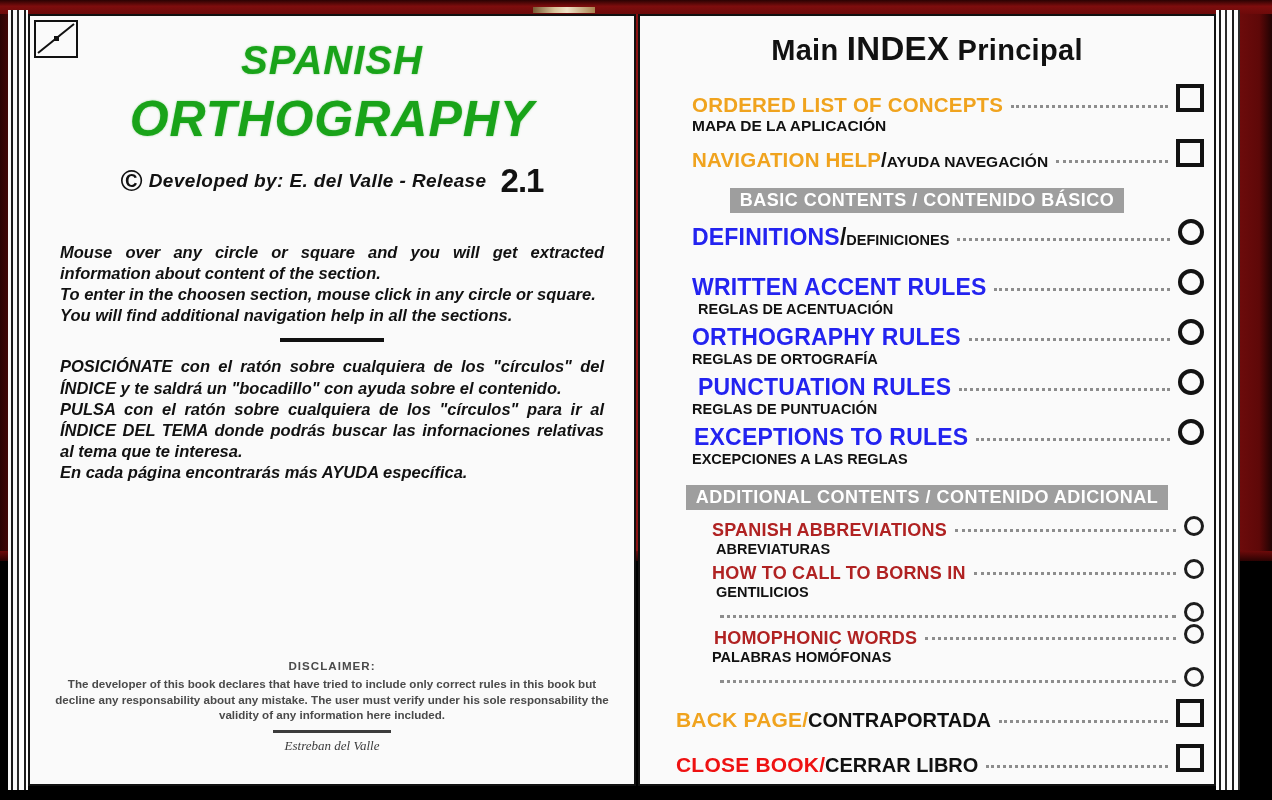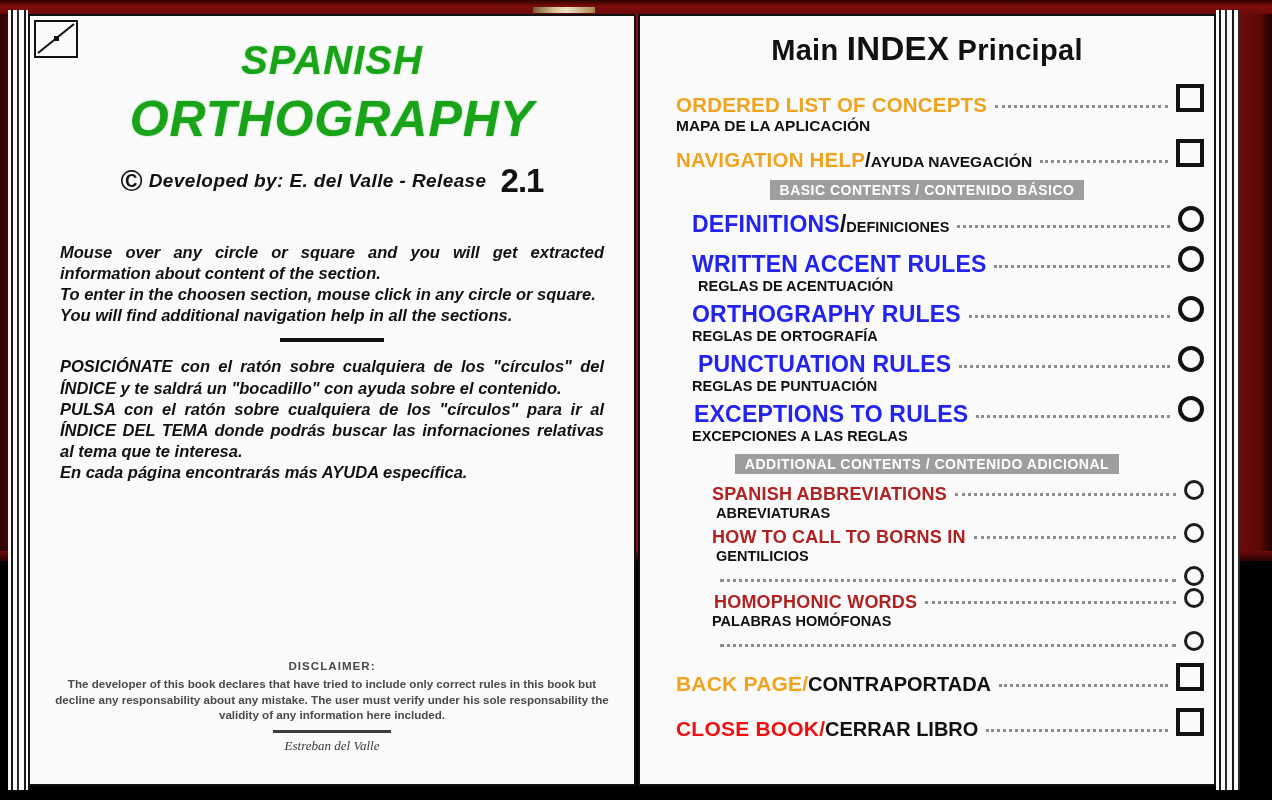--- a/index.html
+++ b/index.html
@@ -208,30 +208,31 @@
     border-radius: 50%;
     box-sizing: border-box;
     background: #fafafa;
   }
 
   
   .band {
     background: #9e9e9e;
     color: #ffffff;
     font-weight: bold;
-    font-size: 14px;
+    font-size: 18px;
     letter-spacing: 0.5px;
     text-align: center;
     padding: 2px 10px;
     display: inline-block;
+    margin-top: 8px;
   }
   .band-wrap { text-align: center; }
 
   
-  #top-rows { margin-top: 16px; padding-left: 36px; }
+  #top-rows { margin-top: 16px; padding-left: 52px; }
   .orange { color: #f0a31e; }
   .top-en { font-size: 20.5px; }
   .top-es { font-size: 15.5px; }
 
   
   #blue-group { padding-left: 52px; margin-top: 6px; }
   .blue { color: #2323f0; }
   .blue-en { font-size: 23px; }
   .blue-es { font-size: 14.5px; }
 
@@ -360,21 +361,21 @@
       <div class="row" style="margin-top:4px;">
         <div class="row-en blue-en blue">DEFINITIONS</div>
         <div class="row-es-inline blue-en"> / </div>
         <div class="row-es-inline blue-es">DEFINICIONES</div>
         <div class="leader"></div>
         <div class="marker-col">
             <div class="ci"></div>
           </div>
       </div>
 
-      <div class="row" style="margin-top:8px;">
+      <div class="row" style="margin-top:18px;">
         <div class="stack-row">
           <div class="row-en blue-en blue">WRITTEN ACCENT RULES</div>
           <div class="sub-es blue-es" style="padding-left:6px;">REGLAS DE ACENTUACIÓN</div>
         </div>
         <div class="leader"></div>
         <div class="marker-col">
             <div class="ci"></div>
           </div>
       </div>
 

